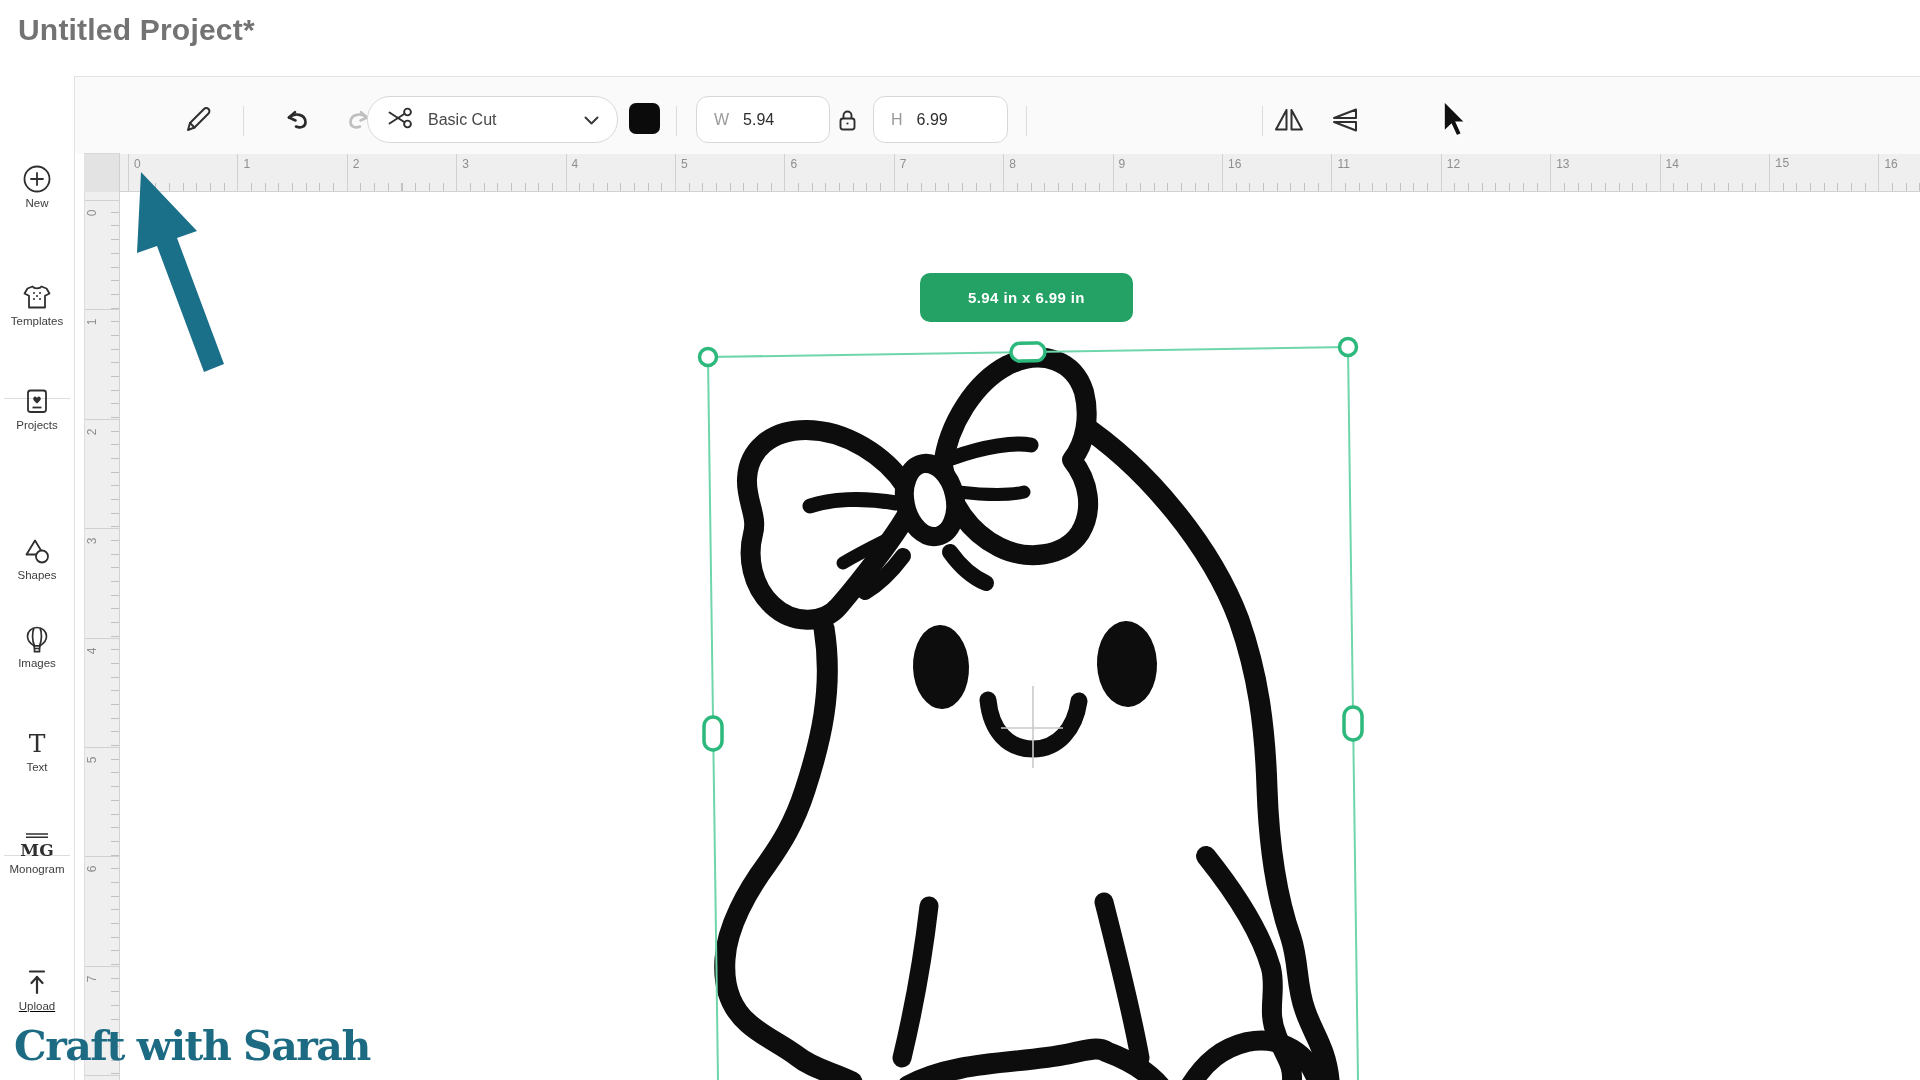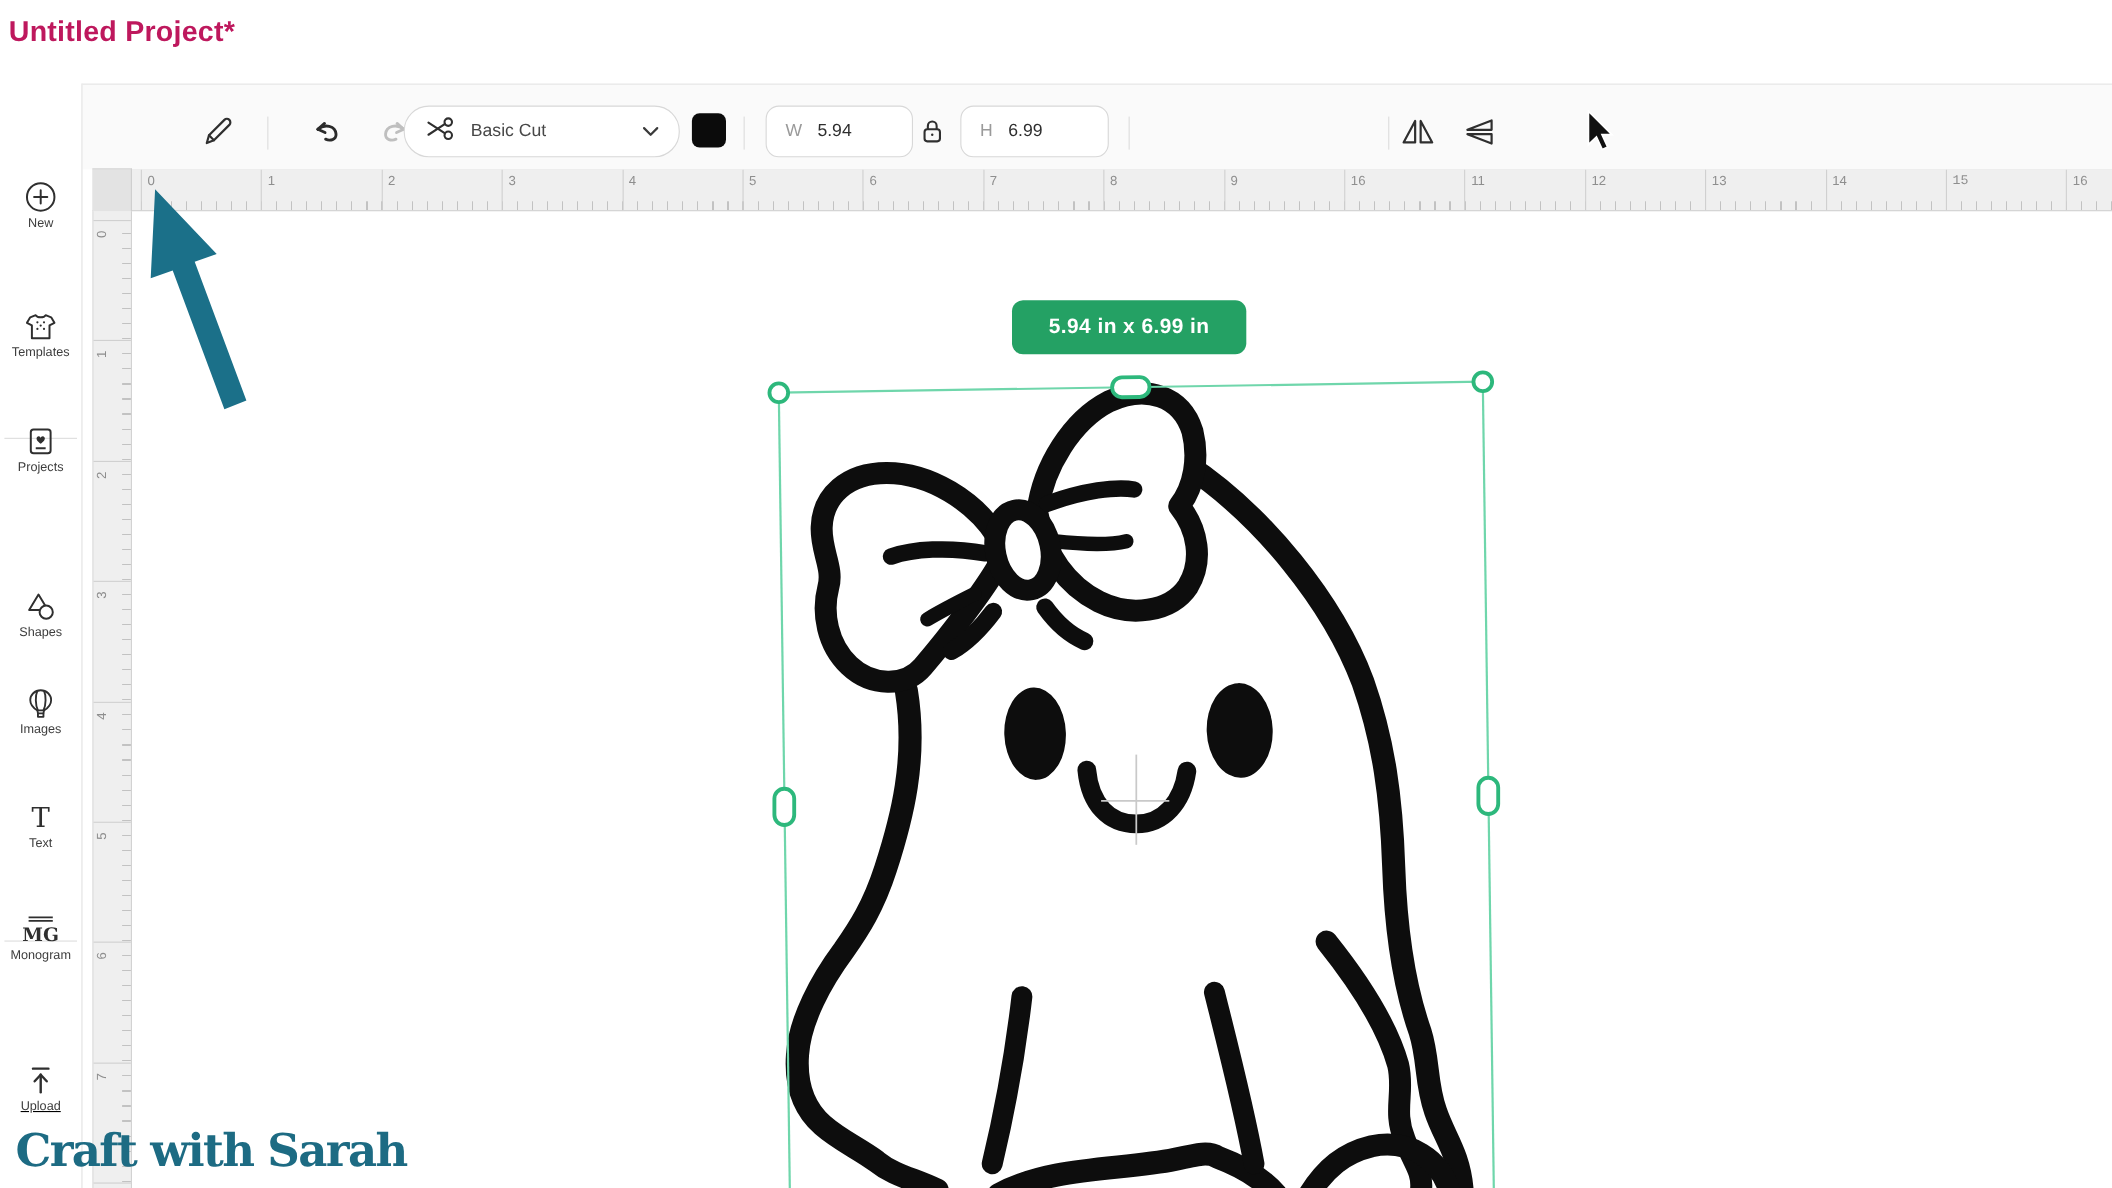--- a/index.html
+++ b/index.html
@@ -3,21 +3,21 @@
 <meta charset="utf-8">
 <style>
   html,body{margin:0;padding:0;}
   body{
     width:1920px;height:1080px;position:relative;overflow:hidden;
     background:#ffffff;font-family:"Liberation Sans",sans-serif;
     -webkit-font-smoothing:antialiased;
   }
   
   .header{position:absolute;left:0;top:0;width:1920px;height:76px;background:#fff;z-index:3;}
-  .page-title{position:absolute;left:8px;top:13px;font-size:26px;font-weight:700;color:#be185d;letter-spacing:.2px;}
+  .page-title{position:absolute;left:18px;top:13px;font-size:30px;font-weight:700;color:#737373;letter-spacing:.2px;}
   
   .toolbar{position:absolute;left:74px;top:76px;width:1846px;height:77px;background:#fafafa;border-top:1px solid #e4e4e4;z-index:3;}
   .tb-icon-btn{position:absolute;top:28px;width:34px;height:34px;display:flex;align-items:center;justify-content:center;cursor:pointer;}
   .sep{position:absolute;top:29px;width:1px;height:30px;background:#dcdcdc;}
   .tb-button{position:absolute;top:19px;height:47px;background:#fff;border:1px solid #d8d8d8;border-radius:23px;display:flex;align-items:center;box-sizing:border-box;cursor:pointer;}
   .tb-button .lbl{font-size:16px;color:#474747;}
   .swatch{position:absolute;top:26px;width:31px;height:31px;border-radius:7px;background:var(--swatch-black,#0b0b0b);cursor:pointer;}
   .field{position:absolute;top:19px;height:47px;background:#fff;border:1px solid #d8d8d8;border-radius:12px;display:flex;align-items:center;box-sizing:border-box;}
   .field .flabel{font-size:16px;color:#9a9a9a;margin-left:17px;}
   .field .fvalue{font-size:16px;color:#2e2e2e;margin-left:14px;}
@@ -37,21 +37,21 @@
     background-image:repeating-linear-gradient(0deg,#c2c2c2 0px,#c2c2c2 1px,transparent 1px,transparent 13.675px);
     background-size:8px 100%;background-repeat:no-repeat;background-position:right 8px;}
   .corner{position:absolute;left:84px;top:153px;width:36px;height:39px;background:#e3e3e3;border-top:1px solid #d8d8d8;border-right:1px solid #cfcfcf;box-sizing:border-box;z-index:3;}
   .rnum{position:absolute;font-size:12px;color:#8e8e8e;}
   .rline-v{position:absolute;top:0;width:1px;height:100%;background:#d0d0d0;}
   .rline-h{position:absolute;left:0;height:1px;width:100%;background:#d0d0d0;}
   .vnum{transform:rotate(-90deg);transform-origin:center;}
   
   .scene{position:absolute;left:0;top:0;width:1920px;height:1080px;z-index:4;pointer-events:none;}
   .size-badge{position:absolute;left:920px;top:273px;width:213px;height:49px;background:var(--accent-green,#24a164);
-    border-radius:10px;color:#fff;font-size:19px;font-weight:700;display:flex;align-items:center;justify-content:center;
+    border-radius:10px;color:#fff;font-size:15px;font-weight:700;display:flex;align-items:center;justify-content:center;
     letter-spacing:.4px;z-index:5;}
   .watermark{position:absolute;left:14px;top:1022px;font-family:"DejaVu Serif",serif;font-weight:700;
     font-size:41px;color:var(--watermark-teal,#1d6b83);letter-spacing:-1.5px;z-index:7;}
   .annot-arrow{position:absolute;left:0;top:0;z-index:6;pointer-events:none;}
   .cursor{position:absolute;left:1443px;top:100px;z-index:9;pointer-events:none;}
 </style>
 </head>
 <body>
 
 <div class="header">

